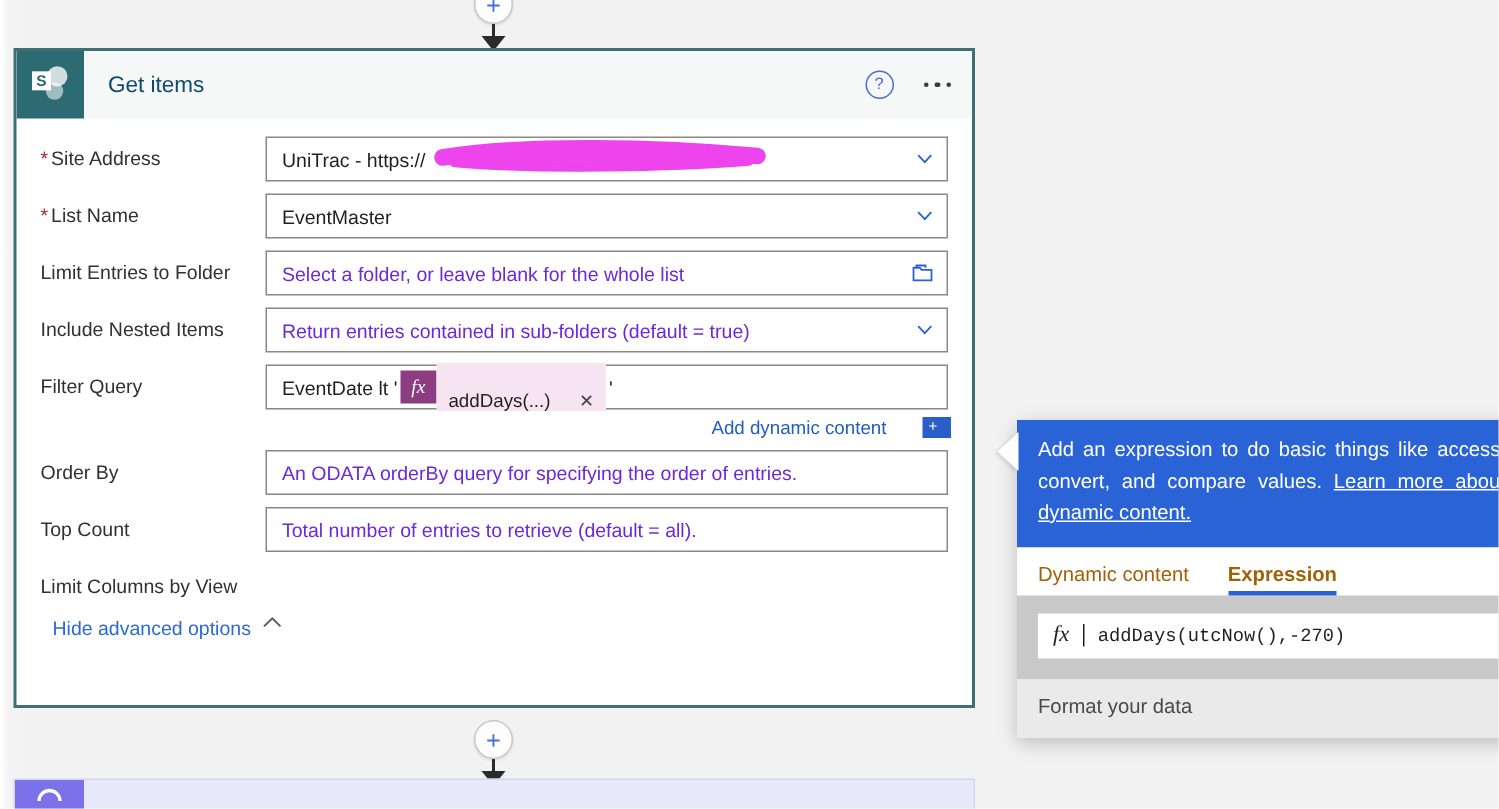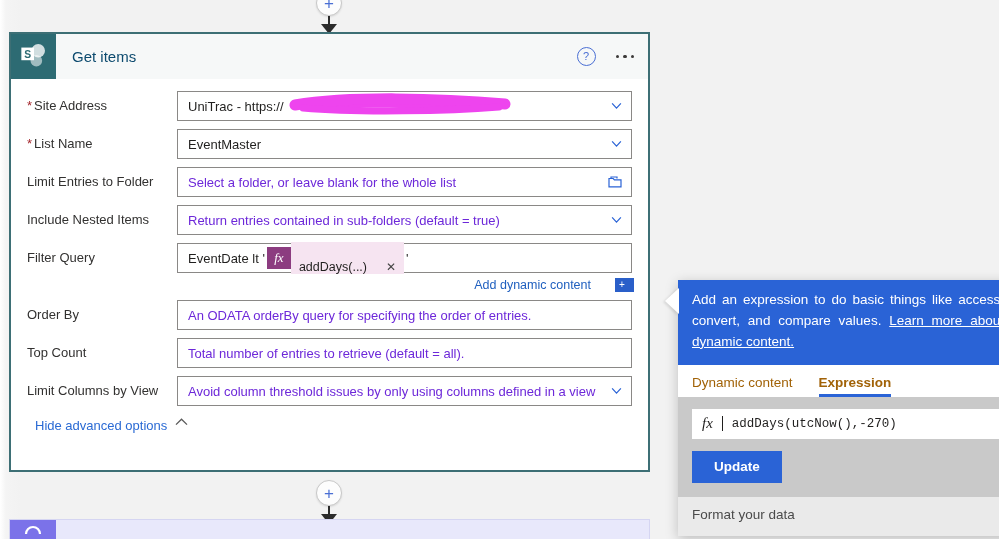--- a/index.html
+++ b/index.html
@@ -210,28 +210,20 @@
         <div class="lbl">Top Count</div>
         <div class="ctrl">
           <div class="field ph">
             <span>Total number of entries to retrieve (default = all).</span>
           </div>
         </div>
       </div>
 
       <div class="row">
         <div class="lbl">Limit Columns by View</div>
-        <div class="ctrl">
-          <div class="field ph">
-            <span>Avoid column threshold issues by only using columns defined in a view</span>
-            <svg class="chev" viewBox="0 0 12 8">
-              <path d="M1 1 L6 6.4 L11 1" fill="none" stroke="#2a63d6" stroke-width="1.4"></path>
-            </svg>
-          </div>
-        </div>
       </div>
 
       <div class="advanced">
         <span>Hide advanced options</span>
         <svg width="13" height="8" viewBox="0 0 13 8">
           <path d="M1 6.6 L6.5 1.2 L12 6.6" fill="none" stroke="#5a5a5a" stroke-width="1.3"></path>
         </svg>
       </div>
 
     </div>
@@ -262,19 +254,18 @@
       <div class="tab">Dynamic content</div>
       <div class="tab active">Expression</div>
     </div>
 
     <div class="fly-body">
       <div class="expr-input">
         <span class="expr-fx">fx</span>
         <span class="caret"></span>
         <span class="expr-val">addDays(utcNow(),-270)</span>
       </div>
-      <button class="update-btn">Update</button>
     </div>
 
     <div class="fly-foot">Format your data</div>
   </div>
 
 </div>
 
 </body></html>

